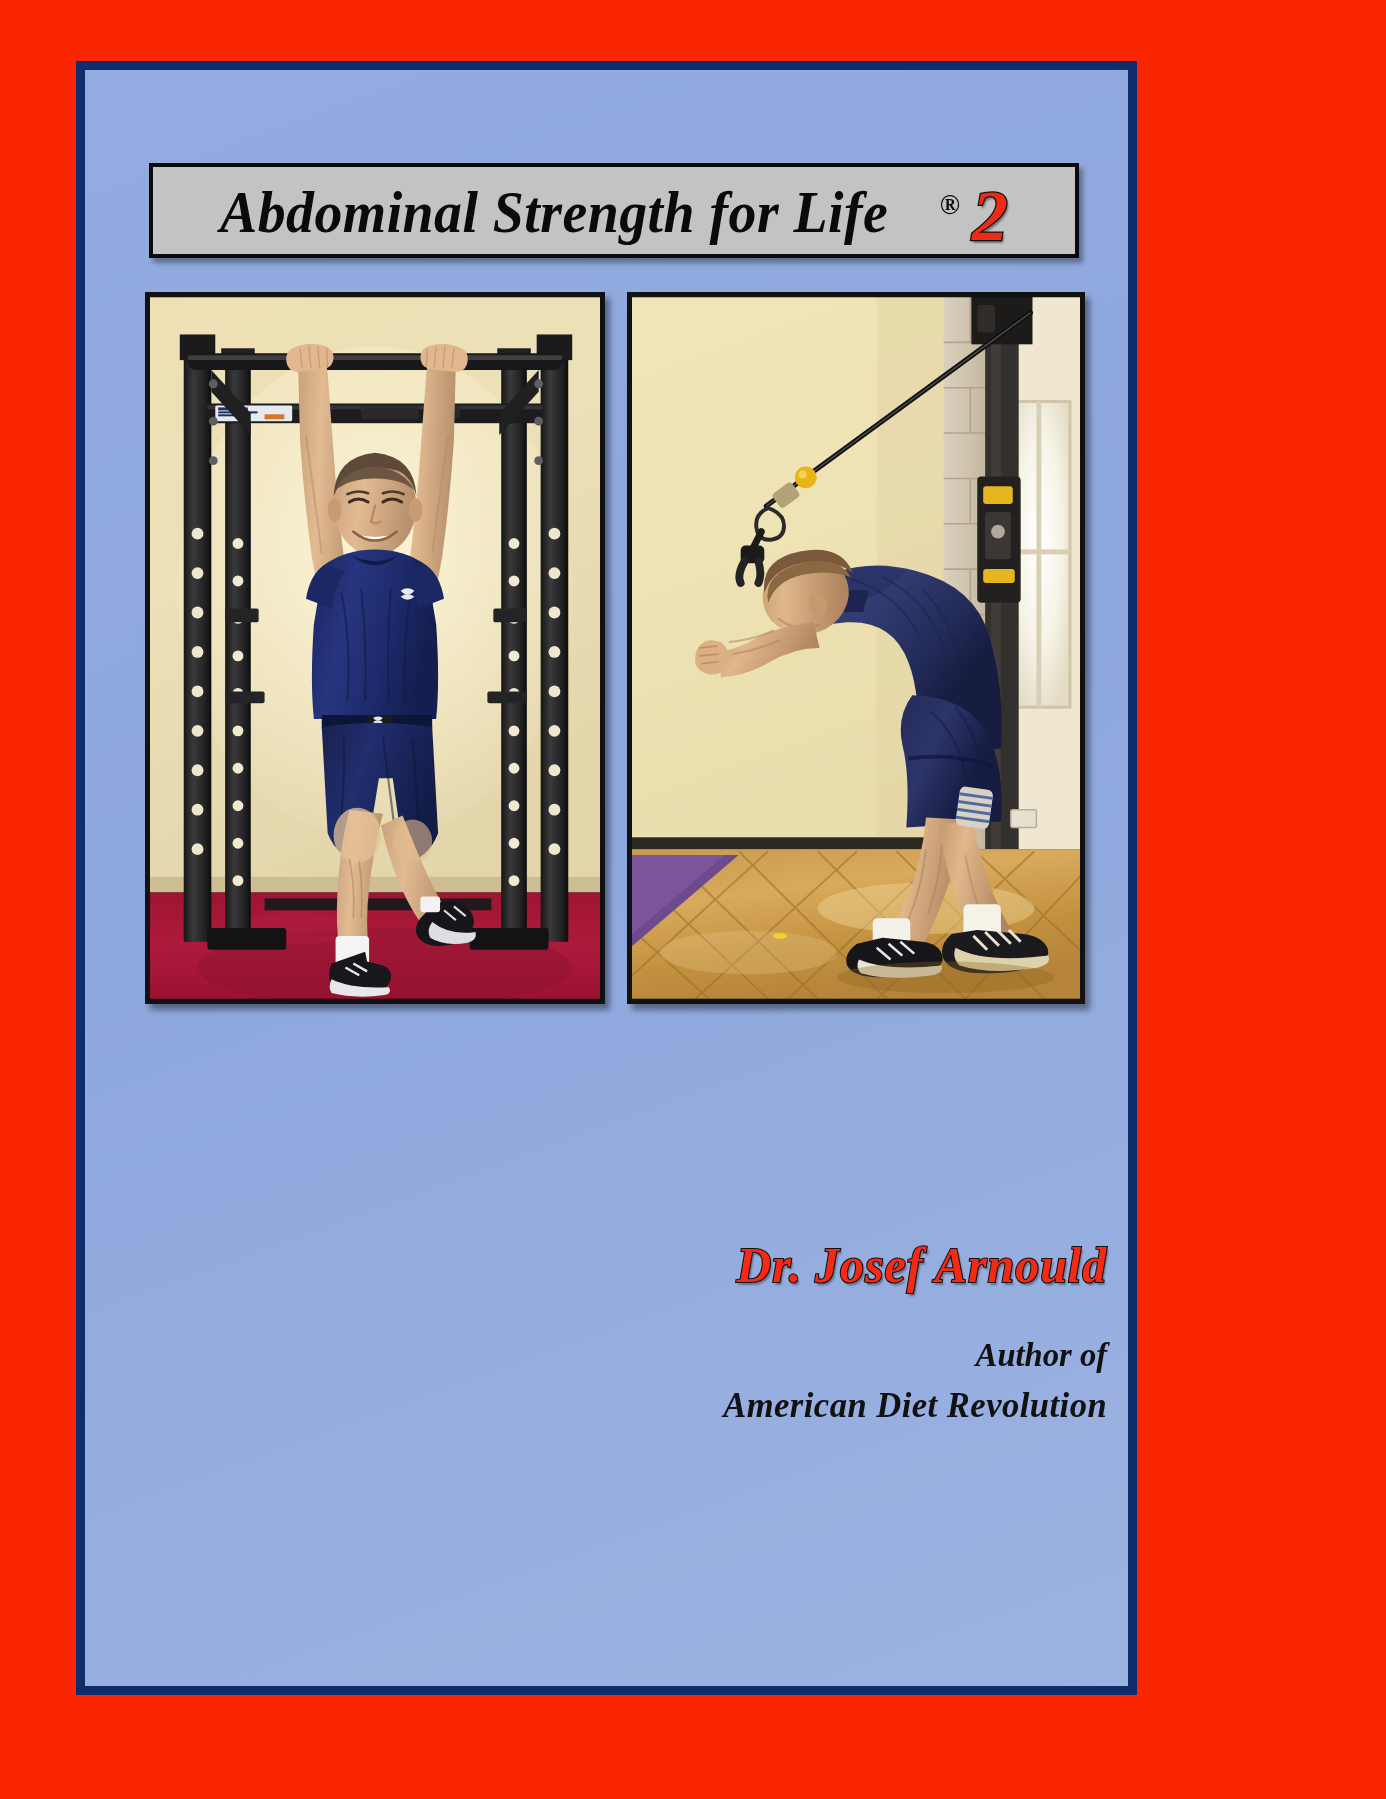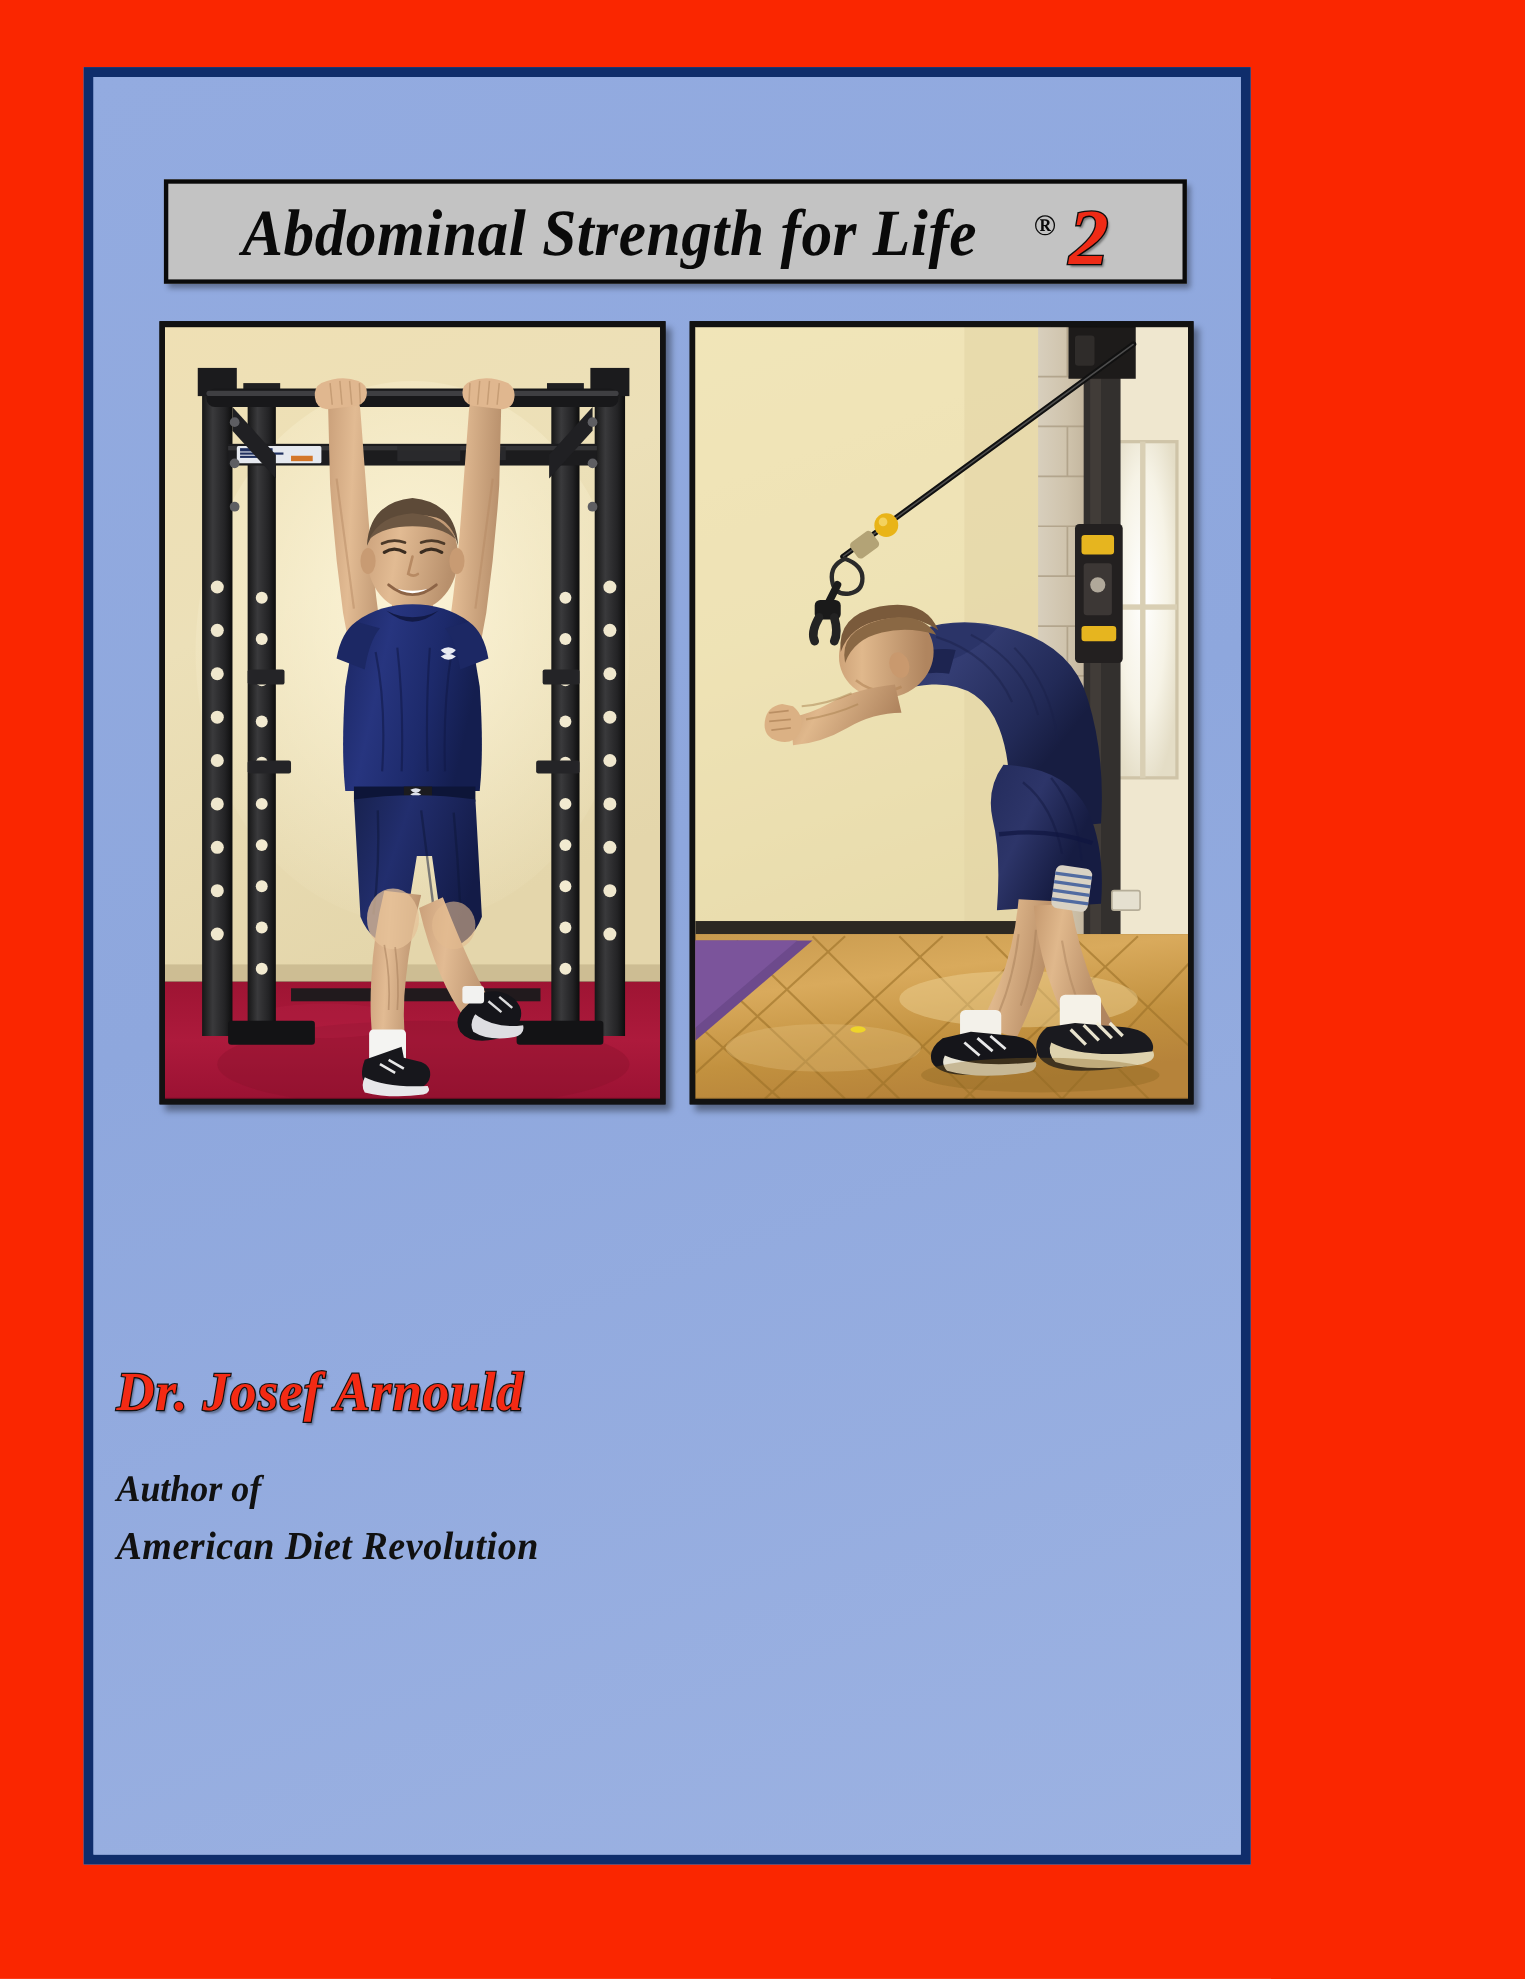--- a/index.html
+++ b/index.html
@@ -167,21 +167,21 @@
     margin-top: 2px;
     transform: scaleX(0.95);
   }
 
   
   #author-block {
     position: absolute;
     left: 0;
     top: 1166px;
     width: 100%;
-    text-align: left;
+    text-align: right;
   }
   .author-name {
     font-family: "Liberation Serif", serif;
     font-style: italic;
     font-weight: bold;
     font-size: 50px;
     color: #f42a14;
     -webkit-text-stroke: 2.2px #141414;
     paint-order: stroke fill;
     letter-spacing: 1px;

